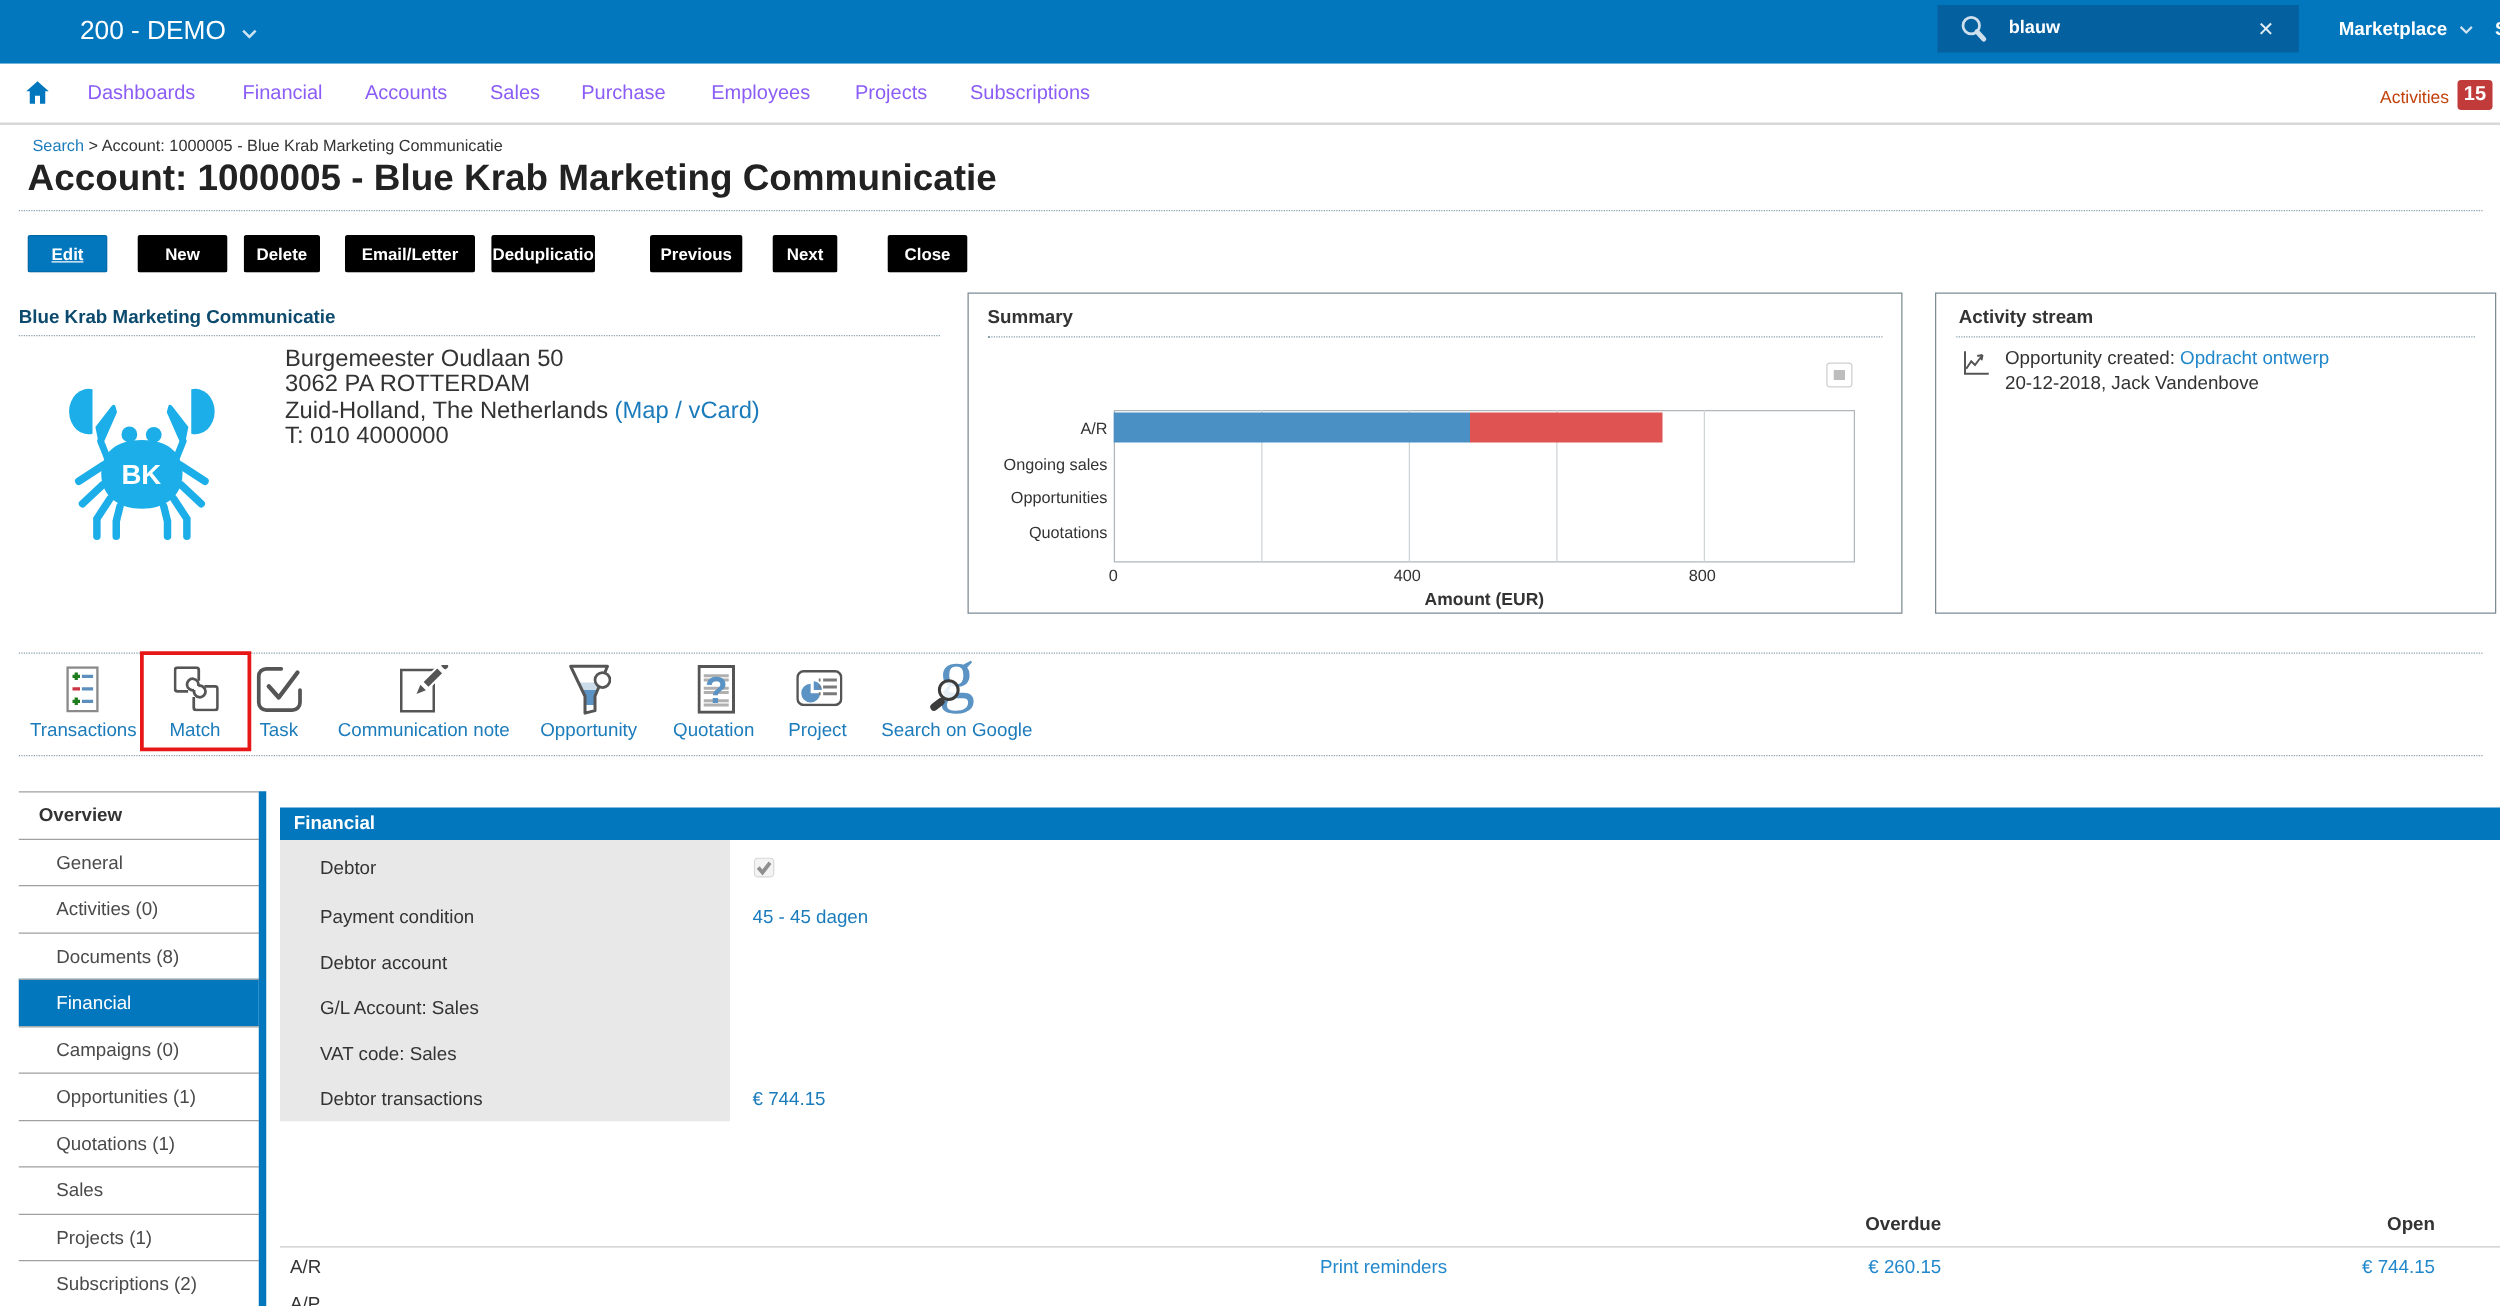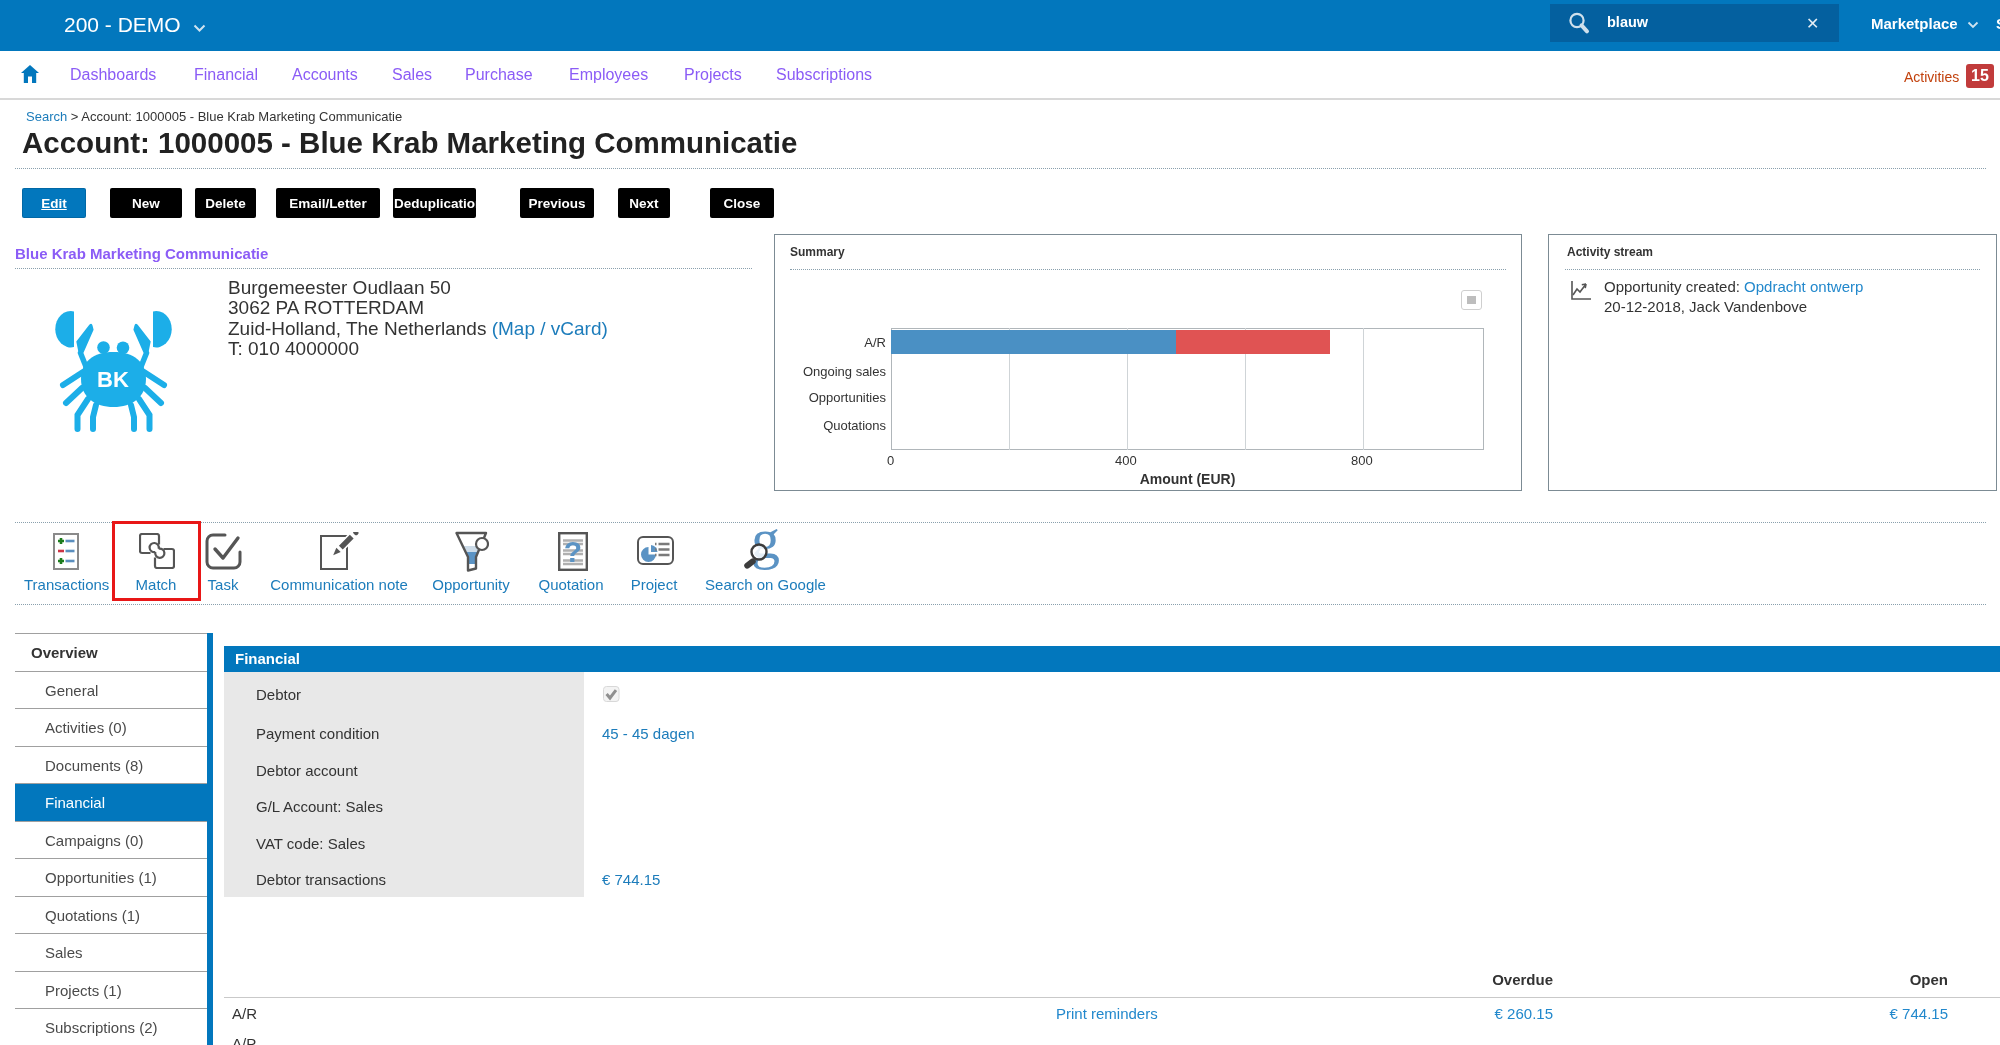--- a/index.html
+++ b/index.html
@@ -26,27 +26,27 @@
 
 #crumb { position:absolute; left:26px; top:109px; font-size:13px; color:#333; }
 #title { position:absolute; left:22px; top:126px; font-size:29.5px; font-weight:bold; color:#222222; }
 .dotline { position:absolute; border-top:1px dotted #8aa0ad; height:0; }
 
 
 .btn { position:absolute; top:188px; height:30px; border-radius:2px; color:#ffffff; font-size:13.5px; font-weight:bold; text-align:center; line-height:30px; background:#000000; border:1px solid rgba(0,0,0,0.12); }
 #btnEdit { background:#0277bd; }
 
 
-#accname { position:absolute; left:15px; top:245px; font-size:15px; font-weight:bold; color:#8b5cf6; }
+#accname { position:absolute; left:15px; top:245px; font-size:15px; font-weight:bold; color:#0c4a6e; }
 .addr { position:absolute; left:228px; font-size:19px; color:#333; }
 
 
 #sumpanel { position:absolute; left:774px; top:234px; width:748px; height:257px; border:1px solid #7c8b94; }
 #actpanel { position:absolute; left:1548px; top:234px; width:449px; height:257px; border:1px solid #7c8b94; }
-.ptitle { font-size:12px; font-weight:bold; color:#333; position:absolute; }
+.ptitle { font-size:15px; font-weight:bold; color:#333; position:absolute; }
 
 
 #plot { position:absolute; left:891px; top:328px; width:593px; height:122px; border:1px solid #b0b6ba; }
 .gline { position:absolute; top:328px; height:122px; width:1px; background:#cfd4d7; }
 .cat { position:absolute; font-size:13px; color:#333; text-align:right; width:110px; left:776px; white-space:nowrap; }
 .tick { position:absolute; top:453px; font-size:13px; color:#333; }
 #xlab { position:absolute; left:891px; width:593px; text-align:center; top:471px; font-size:14px; font-weight:bold; color:#333; }
 
 
 .tlabel { position:absolute; top:576px; font-size:15px; color:#1c7cbb; text-align:center; white-space:nowrap; }

